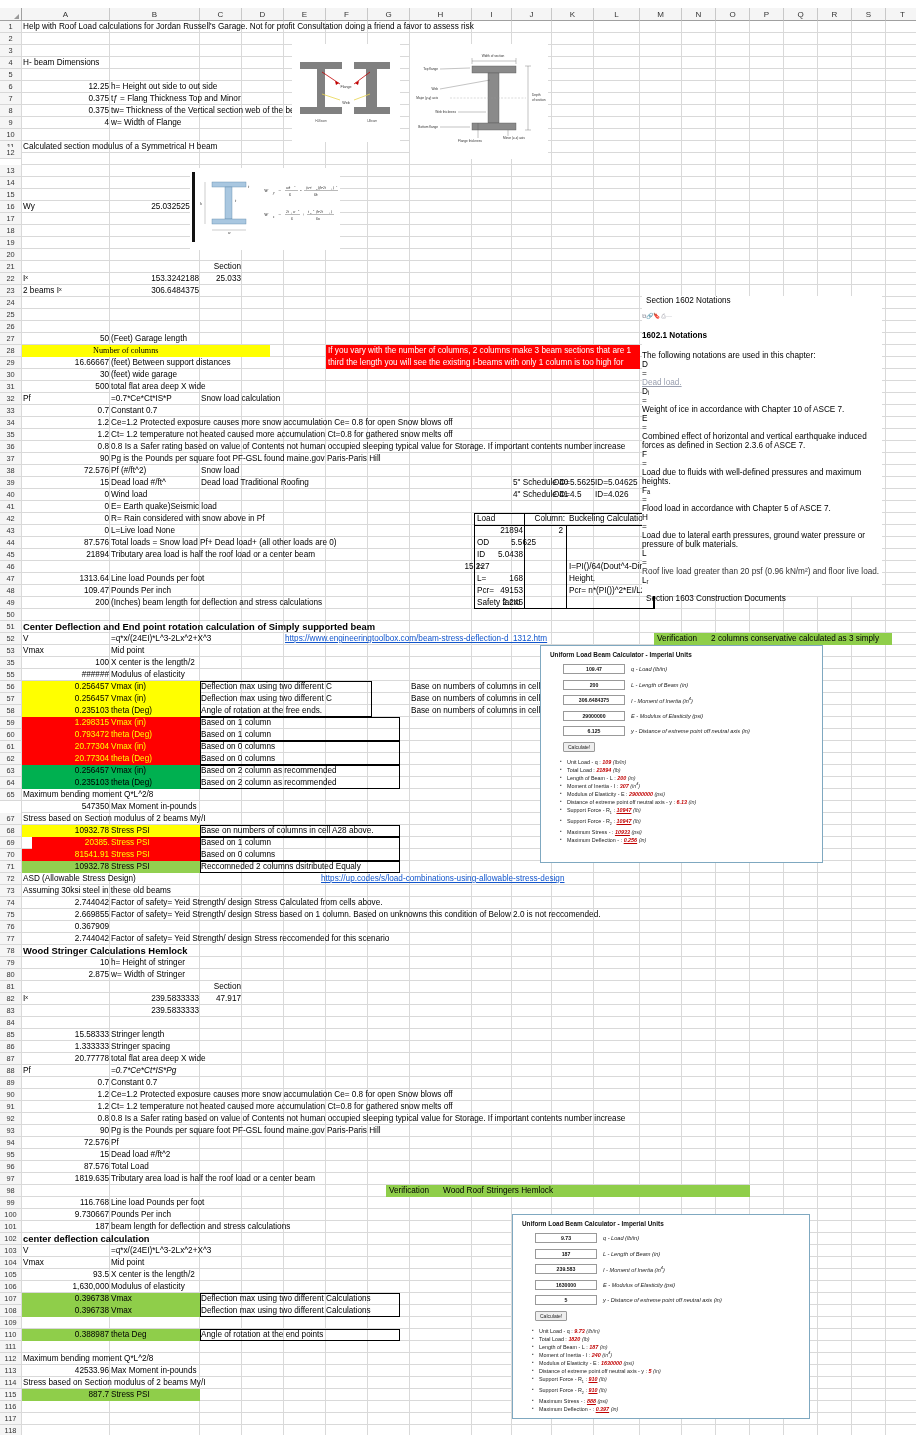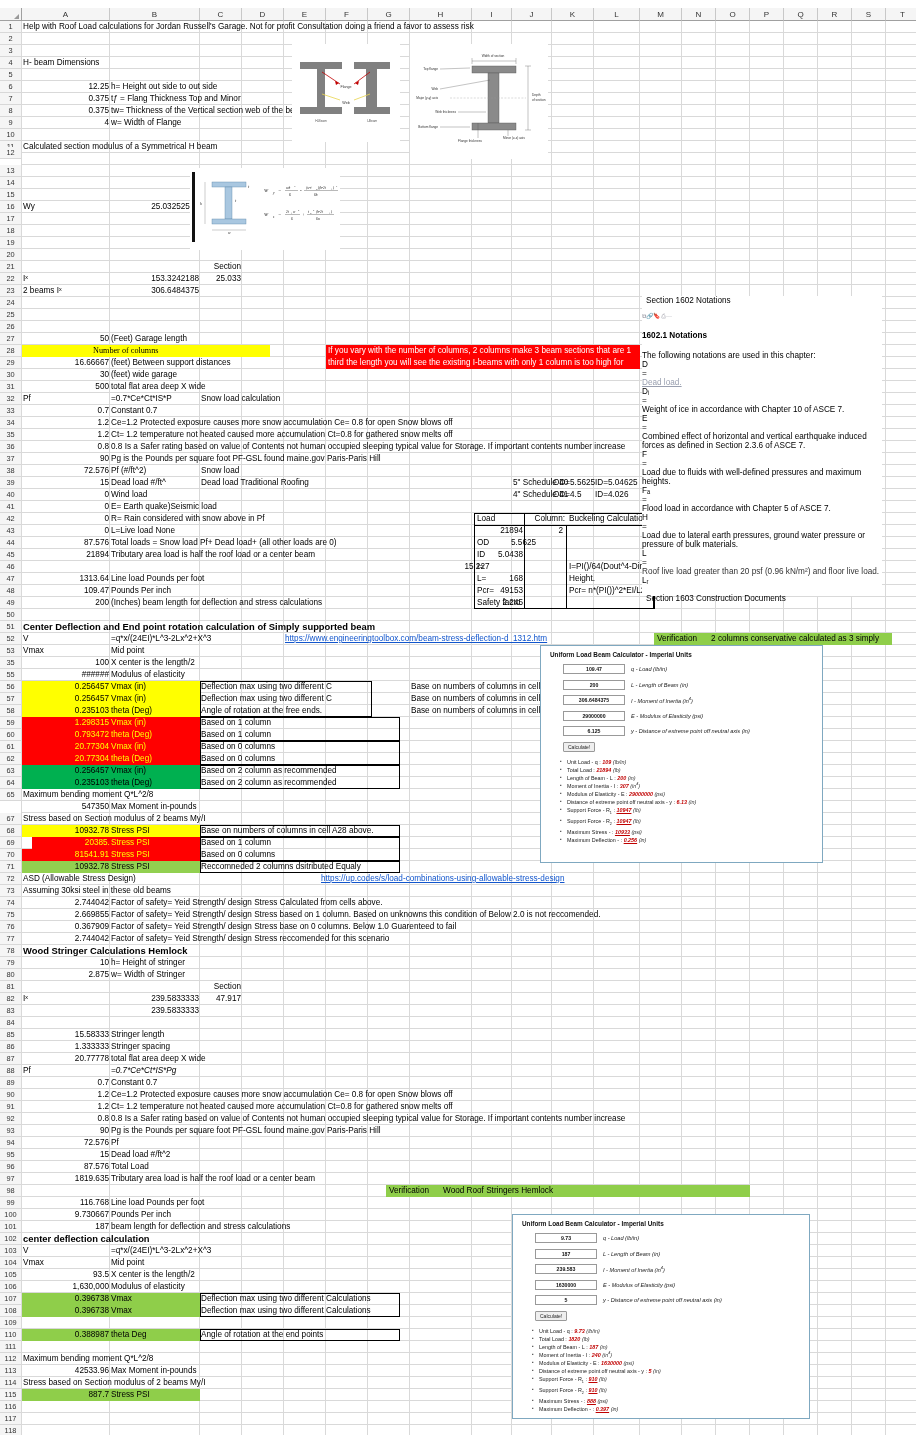--- a/index.html
+++ b/index.html
@@ -511,21 +511,20 @@
     <div class="bordbox" style="left:200px;top:837px;width:200px;height:24px;border:1px solid #000;"></div>
     <div class="bordbox" style="left:200px;top:861px;width:200px;height:12px;border:1px solid #000;"></div>
     <div class="cell txt" style="left:22px;top:873px;width:180px;">ASD (Allowable Stress Design)</div>
     <a class="cell txt link" style="left:320px;top:873px;width:300px;" href="#">https://up.codes/s/load-combinations-using-allowable-stress-design</a>
     <div class="cell txt" style="left:22px;top:885px;width:250px;">Assuming 30ksi steel in these old beams</div>
     <div class="cell num" style="left:22px;top:897px;width:88px;">2.744042</div>
     <div class="cell txt" style="left:110px;top:897px;width:600px;">Factor of safety= Yeid Strength/ design Stress Calculated from cells above.</div>
     <div class="cell num" style="left:22px;top:909px;width:88px;">2.669855</div>
     <div class="cell txt" style="left:110px;top:909px;width:600px;">Factor of safety= Yeid Strength/ design Stress based on 1 column. Based on unknowns this condition of Below 2.0 is not reccomended.</div>
     <div class="cell num" style="left:22px;top:921px;width:88px;">0.367909</div>
-    <div class="cell txt" style="left:110px;top:921px;width:600px;">Factor of safety= Yeid Strength/ design Stress base on 0 columns. Below 1.0 Guarenteed to fail</div>
     <div class="cell num" style="left:22px;top:933px;width:88px;">2.744042</div>
     <div class="cell txt" style="left:110px;top:933px;width:600px;">Factor of safety= Yeid Strength/ design Stress reccomended for this scenario</div>
     <div class="cell num" style="left:22px;top:957px;width:88px;">10</div>
     <div class="cell txt" style="left:110px;top:957px;width:330px;">h= Height of stringer</div>
     <div class="cell num" style="left:22px;top:969px;width:88px;">2.875</div>
     <div class="cell txt" style="left:110px;top:969px;width:330px;">w= Width of Stringer</div>
     <div class="cell num" style="left:200px;top:981px;width:42px;">Section</div>
     <div class="cell txt" style="left:22px;top:993px;width:88px;">Iˣ</div>
     <div class="cell num" style="left:110px;top:993px;width:90px;">239.5833333</div>
     <div class="cell num" style="left:200px;top:993px;width:42px;">47.917</div>

